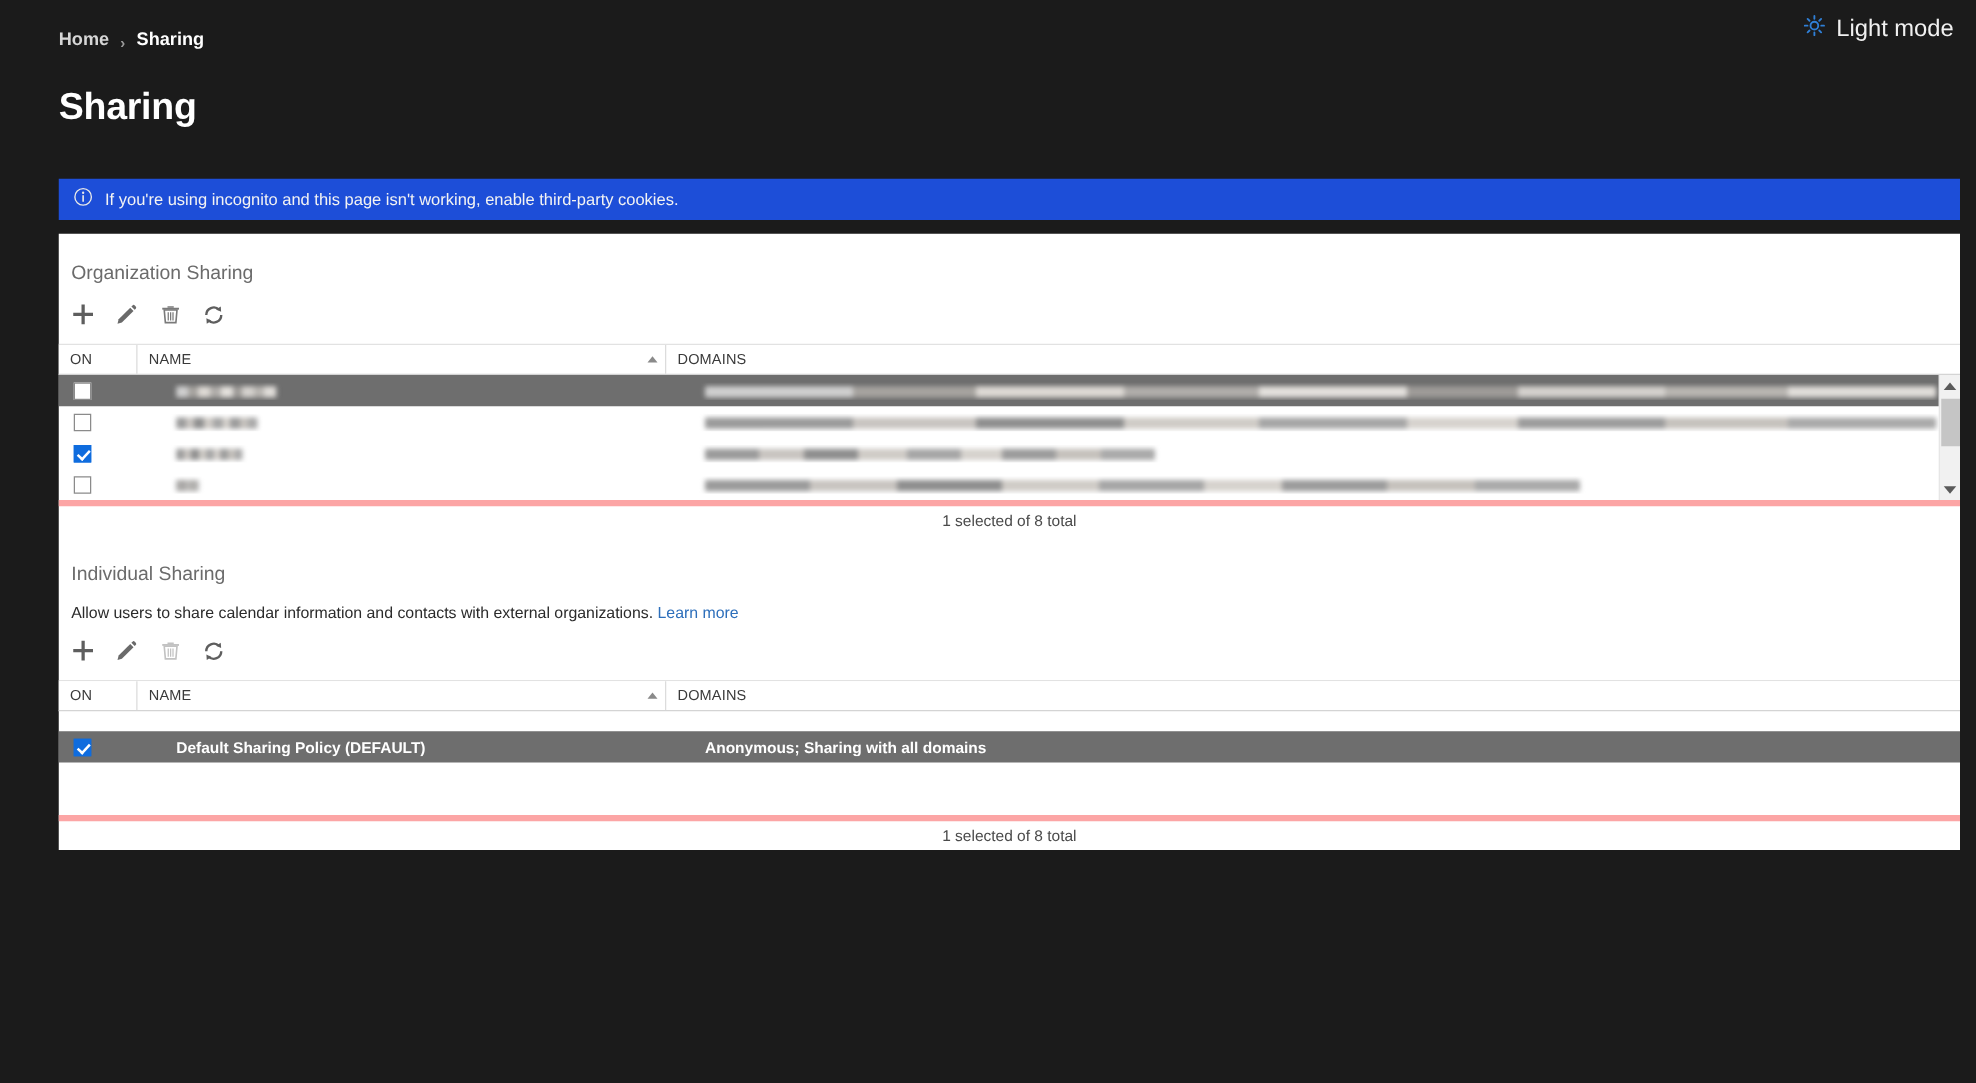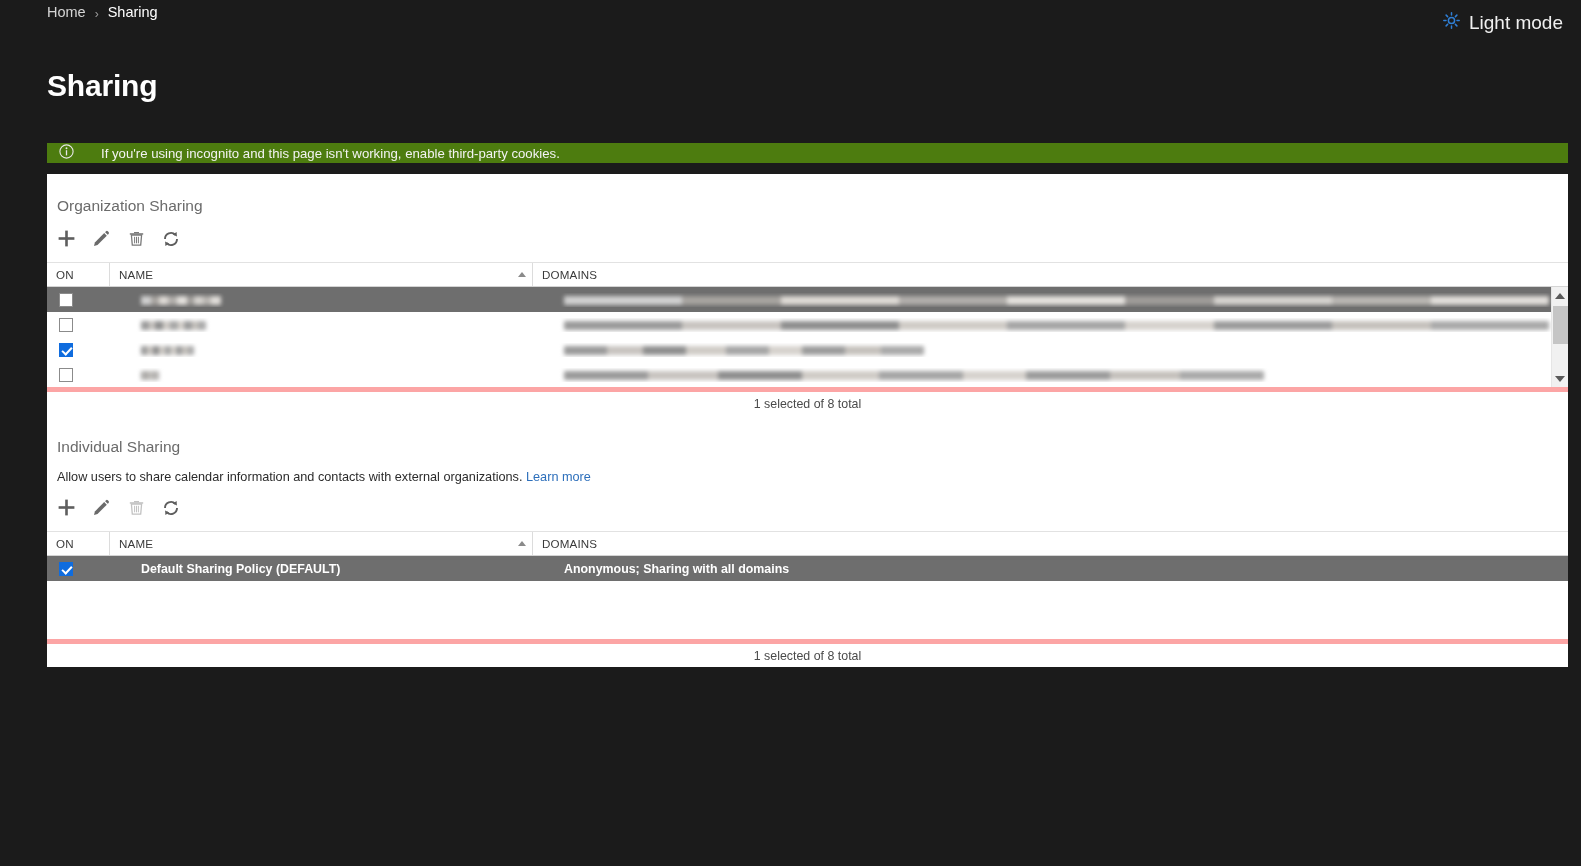--- a/index.html
+++ b/index.html
@@ -12,27 +12,28 @@
   }
 
   
   .topbar {
     position: relative;
     height: 42px;
   }
   .breadcrumb {
     position: absolute;
     left: 47px;
-    top: 4px;
+    top: 24px;
     font-size: 14.5px;
     color: #cfcfcf;
     display: flex;
     align-items: flex-end;
     gap: 9px;
     white-space: nowrap;
+    font-weight: bold;
   }
   .breadcrumb .crumb-home { color: #d6d6d6; }
   .breadcrumb .chev {
     color: #9a9a9a;
     font-size: 12px;
     line-height: 1;
     display: inline-block;
   }
   .breadcrumb .crumb-current { color: #ffffff; }
 
@@ -55,26 +56,26 @@
     margin-top: 27px;
     font-size: 30px;
     font-weight: bold;
     color: #ffffff;
     letter-spacing: -0.2px;
   }
 
   
   .banner {
     margin: 40px 13px 0 47px;
-    background: #4d7c0f;
-    height: 20px;
+    background: #1d4ed8;
+    height: 33px;
     display: flex;
     align-items: center;
     padding-left: 12px;
-    gap: 27px;
+    gap: 10px;
   }
   .banner-icon { flex: 0 0 auto; display: block; }
   .banner-text {
     color: #f3f3f3;
     font-size: 13.2px;
     white-space: nowrap;
   }
 
   
   .panel {
@@ -159,20 +160,21 @@
     display: flex;
     height: 25px;
     align-items: center;
     font-size: 12.4px;
     color: #1f1f1f;
   }
   .row.selected {
     background: #6e6e6e;
     color: #ffffff;
     font-weight: bold;
+    margin-top: 16px;
   }
   .row.highlight {
     background: #6e6e6e;
     color: #ffffff;
   }
   .cell-on {
     width: 85px;
     display: flex;
     align-items: center;
     padding-left: 12px;

